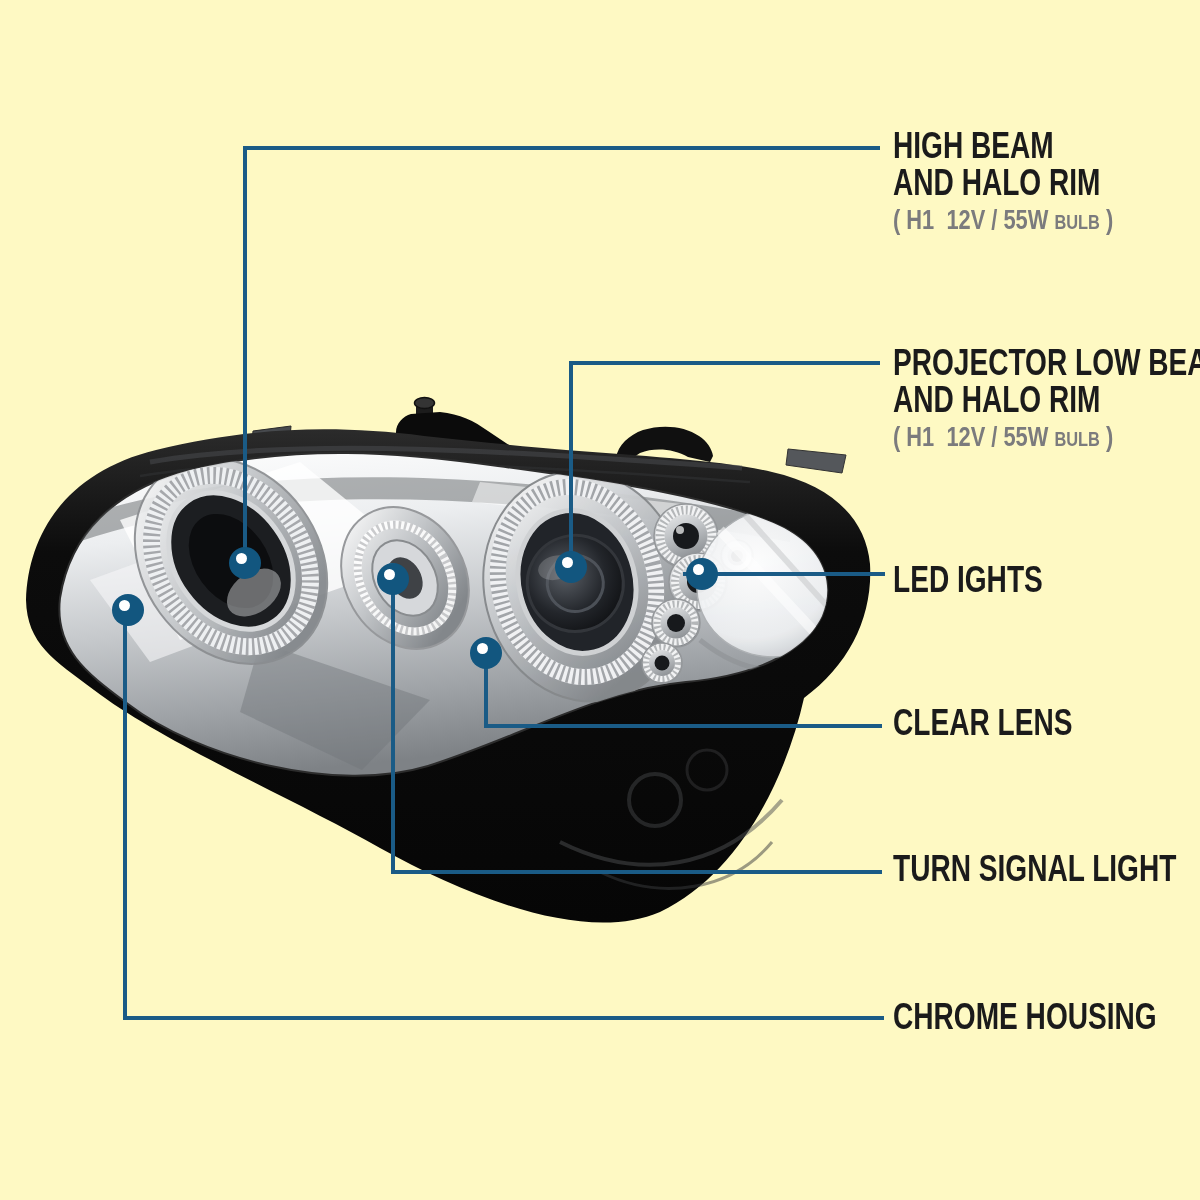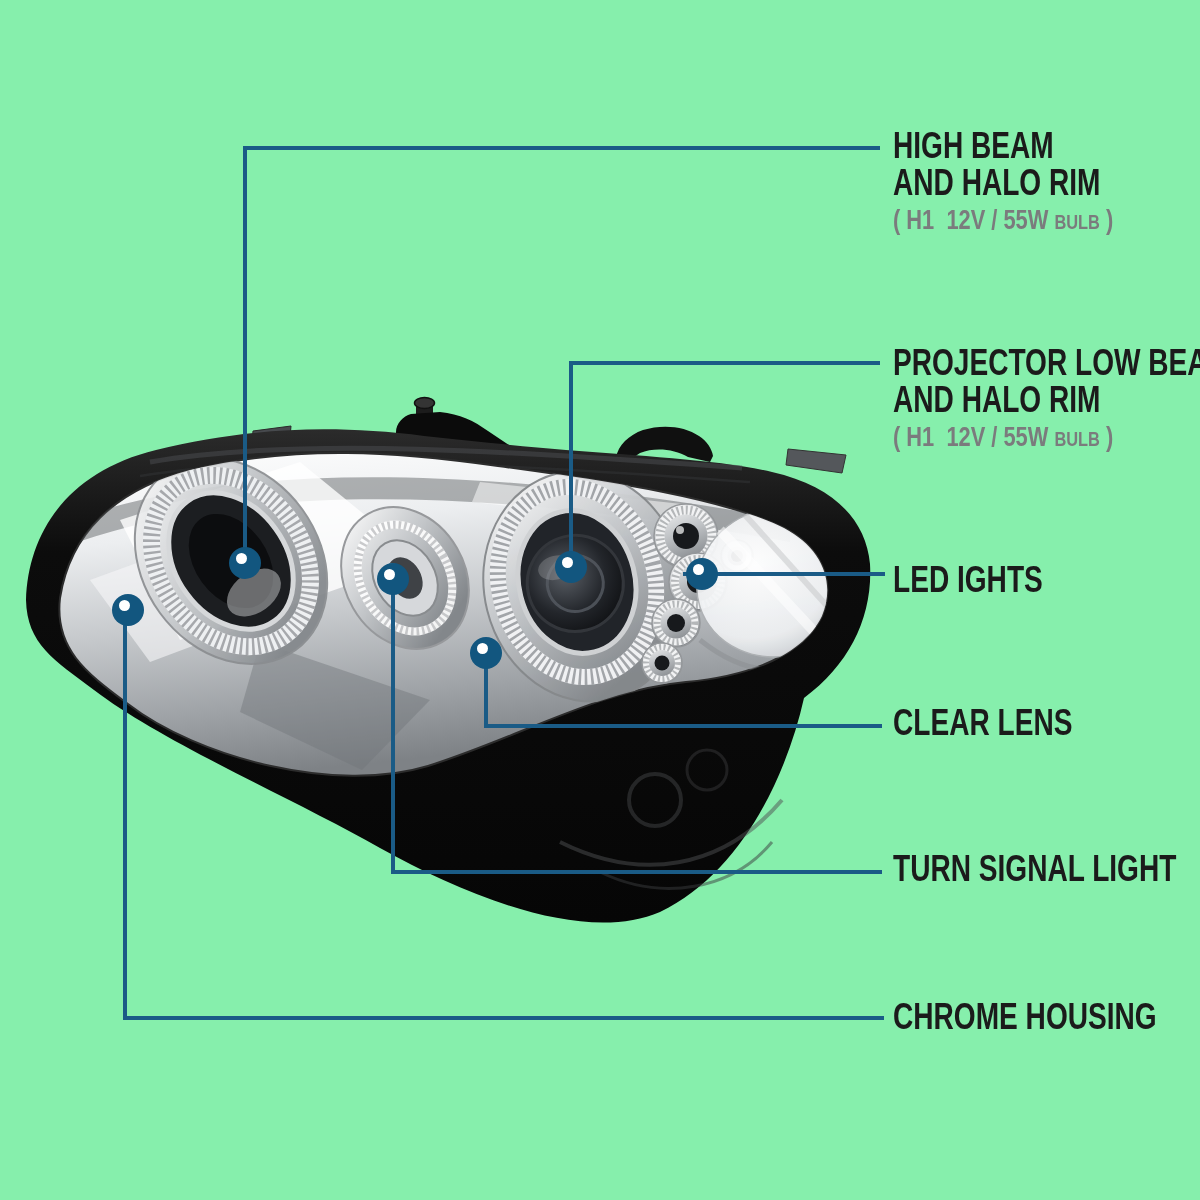--- a/index.html
+++ b/index.html
@@ -1,16 +1,16 @@
 <!DOCTYPE html>
 <html><head>
 <meta charset="utf-8">
 <style>
   html,body{margin:0;padding:0;background:#ffffff;}
-  #stage{position:relative;width:1200px;height:1200px;background:#86efac;overflow:hidden;
+  #stage{position:relative;width:1200px;height:1200px;background:#fef9c3;overflow:hidden;
          font-family:"Liberation Sans","DejaVu Sans",sans-serif;}
   
   .cline{position:absolute;background:#1a5b86;}
   .l-hb-h{left:243px;top:146px;width:637px;height:4px;}
   .l-hb-v{left:243px;top:146px;width:4px;height:417px;}
   .l-pr-h{left:569px;top:361px;width:311px;height:4px;}
   .l-pr-v{left:569px;top:361px;width:4px;height:206px;}
   .l-led-h{left:683px;top:572px;width:202px;height:4px;}
   .l-cl-v{left:484px;top:653px;width:4px;height:75px;}
   .l-cl-h{left:484px;top:724px;width:398px;height:4px;}

